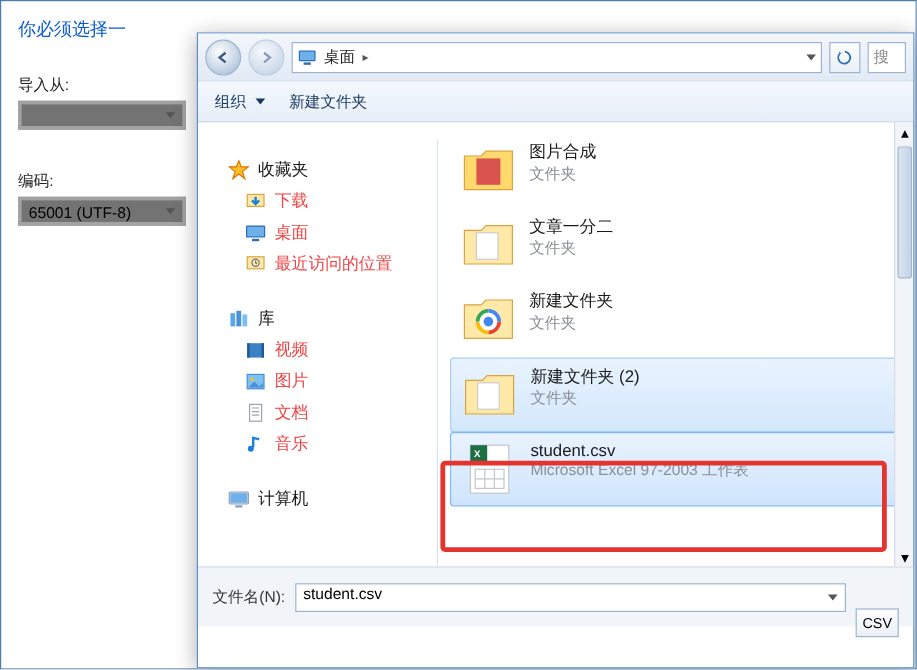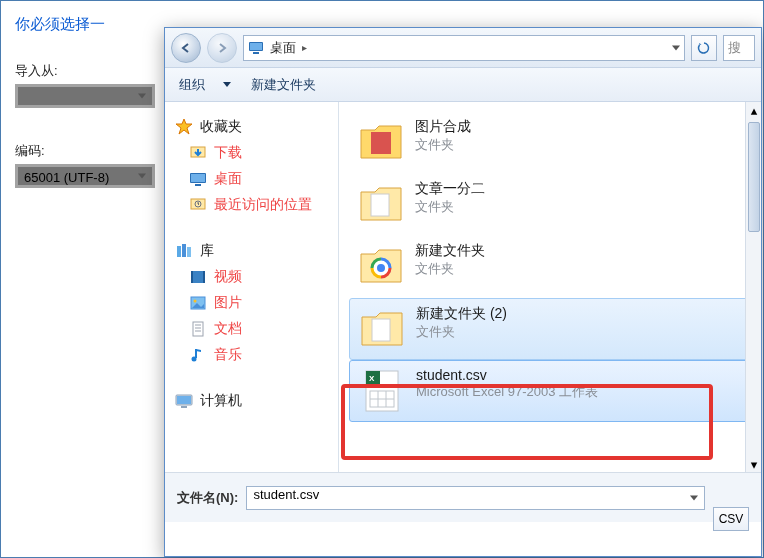--- a/index.html
+++ b/index.html
@@ -30,46 +30,46 @@
     .nav-circle svg { width:12px; height:12px; }
     .addressbar { flex:1; height:26px; border:1px solid #9fb4ce; background:#fff; display:flex; align-items:center; padding:0 4px; gap:6px; position:relative; }
     .addr-icon svg { width:16px; height:16px; display:block;}
     .addr-text { font-size:13px; color:#222; }
     .addr-arrow { font-size:10px; color:#555; }
     .addr-drop { position:absolute; right:4px; top:50%; transform:translateY(-50%); border-left:4px solid transparent; border-right:4px solid transparent; border-top:5px solid #555;}
     .refresh-btn { width:26px; height:26px; border:1px solid #9fb4ce; background:linear-gradient(to bottom,#fdfdfe,#eaf0f8); display:flex;align-items:center;justify-content:center;}
     .search-box { width:32px; height:26px; border:1px solid #9fb4ce; background:#fff; display:flex; align-items:center; padding:0 4px; color:#888; font-size:13px;}
 
     .toolbar { height:34px; background: linear-gradient(to bottom,#f4f8fd,#e7eef7); border-bottom:1px solid #c9d6e7; display:flex; align-items:center; padding:0 14px; gap:20px; }
-    .tool-item { color:#17375e; font-size:13px; display:flex; align-items:center; gap:18px; }
+    .tool-item { color:#17375e; font-size:13px; display:flex; align-items:center; gap:8px; }
     .tool-item .dd-arrow { border-left:4px solid transparent; border-right:4px solid transparent; border-top:5px solid #17375e; }
 
     .content { display:flex; height: 370px; }
-    .sidebar { width:174px; border-right:1px solid #d9e2ec; padding:10px 6px; overflow:hidden; }
+    .sidebar { width:200px; border-right:1px solid #d9e2ec; padding:10px 21px; overflow:hidden;margin-top:15px; }
     .side-item { display:flex; align-items:center; gap:7px; padding:4px 4px 4px 18px; font-size:14px; color:#ef4444; }
     .side-head { padding-left:4px; font-weight:normal; color:#1a1a1a; margin-top:2px; }
     .side-item .icon { width:18px; height:18px; flex-shrink:0; display:flex; align-items:center; justify-content:center;}
     .side-spacer { height:18px; }
 
     .fileview { flex:1; padding:10px 10px; overflow:hidden; position:relative;}
     .file-row { display:flex; gap:10px; padding:6px 8px; border-radius:3px; height:62px; }
     .file-row.selected { background: linear-gradient(to bottom,#e9f3fe,#d4e8fc); border:1px solid #a5cdf5; }
     .file-row.selected-strong { background: linear-gradient(to bottom,#eaf3ff,#cfe5fd); border:1px solid #7fb7f2; }
     .file-icon { width:48px; height:48px; flex-shrink:0; display:flex; align-items:center; justify-content:center; }
     .file-text .name { font-size:14px; color:#1a1a1a; }
     .file-text .sub { font-size:13px; color:#8a8f96; }
     .file-text .sub2 { font-size:13px; color:#8a8f96; }
     .red-box { position:absolute; border:4px solid #e3342f; border-radius:4px; left:2px; width:372px; top:282px; height:76px; pointer-events:none;}
     .vscroll { position:absolute; right:0; top:0; width:16px; height:100%; background:#f1f4f8; border-left:1px solid #d4dde8;}
     .vscroll .thumb { position:absolute; top:20px; left:2px; width:12px; height:110px; background: linear-gradient(to right,#dbe5f1,#c3d3e6); border:1px solid #9fb4ce; border-radius:2px;}
     .vscroll .arrow-up,.vscroll .arrow-down{position:absolute;left:0;width:16px;height:16px;display:flex;align-items:center;justify-content:center;}
     .vscroll .arrow-up{top:0;} .vscroll .arrow-down{bottom:0;}
 
     .filename-row { height:50px; border-top:1px solid #d4dde8; background:#f1f5fa; display:flex; align-items:center; padding:0 12px; gap:8px;}
-    .filename-row .label { font-size:13px; color:#333;font-weight:bold; }
+    .filename-row .label { font-size:13px; color:#333; }
     .filename-input { flex:1; height:24px; border:1px solid #9fb4ce; background:#fff; padding:0 22px 0 6px; font-size:13px; position:relative;}
     .filename-input::after{content:'';position:absolute;right:6px;top:50%;transform:translateY(-50%);border-left:4px solid transparent;border-right:4px solid transparent;border-top:5px solid #555;}
     .filetype-btn { width:36px; height:24px; border:1px solid #9fb4ce; background:linear-gradient(to bottom,#fdfdfe,#eaf0f8); display:flex;align-items:center;justify-content:center; font-size:12px;margin-top:42px;}
   </style>
 </head>
 <body>
 
 <div class="back-window">
   <div class="back-body">
     <div class="blue-hint">你必须选择一</div>

